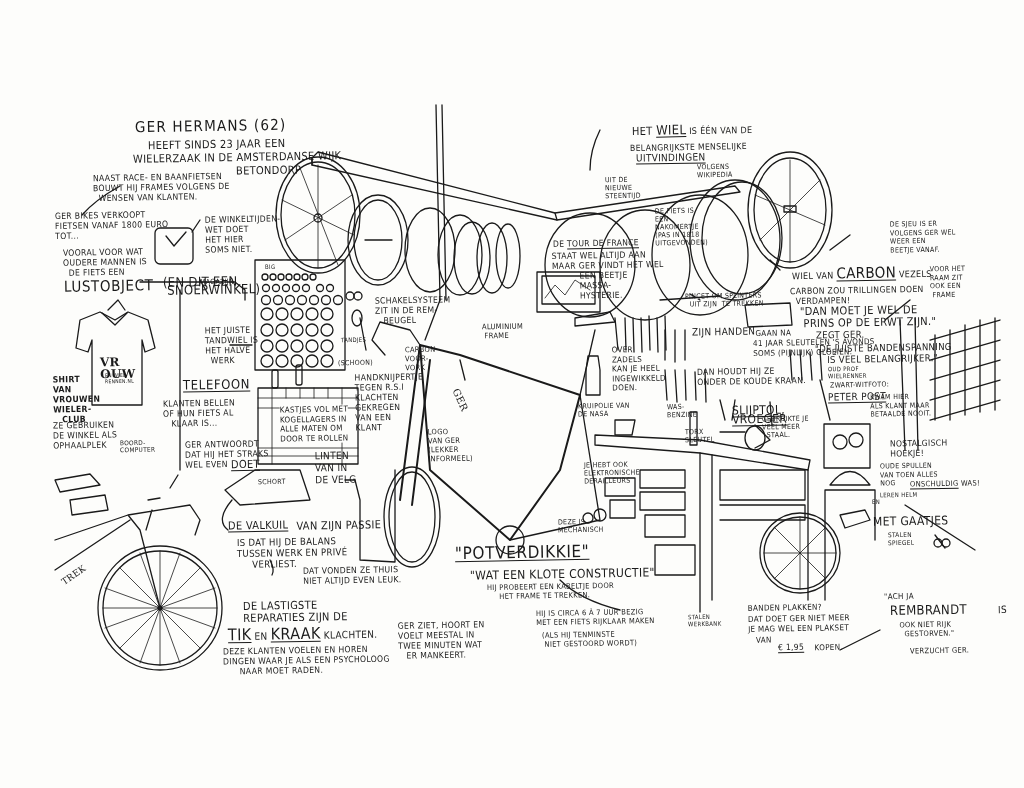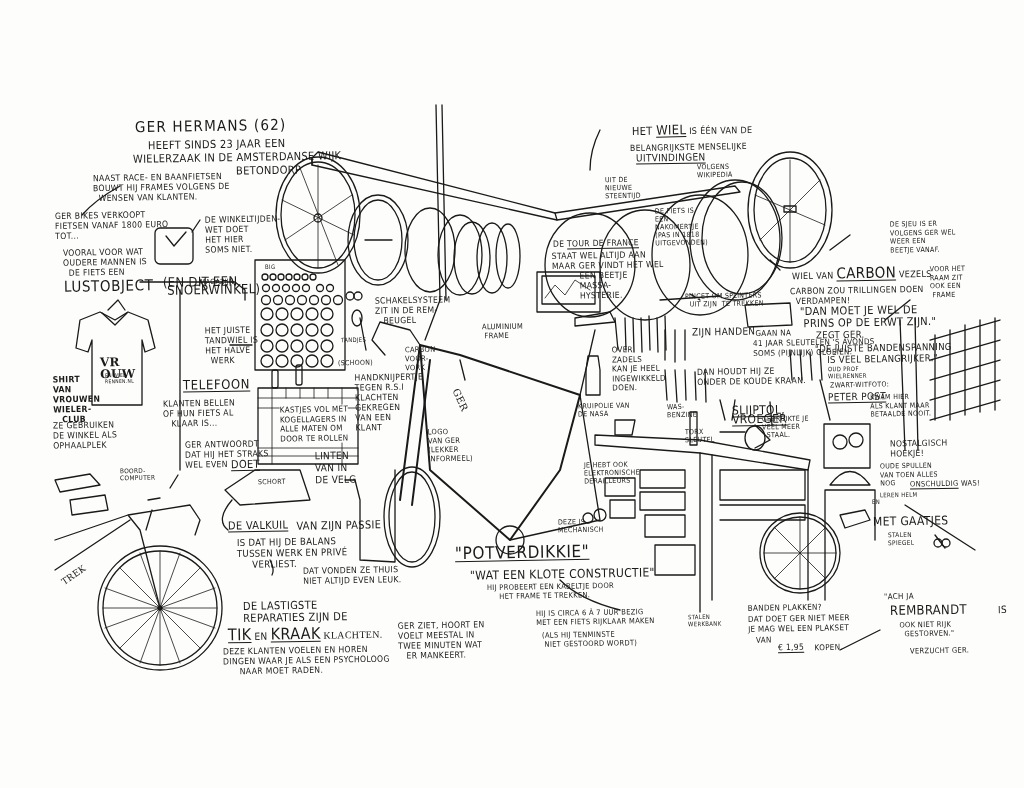--- a/index.html
+++ b/index.html
@@ -273,21 +273,21 @@
 HET HALVE
   WERK</div>
 <div class="note hl ul" style="left:183px;top:380px;">TELEFOON</div>
 <div class="note" style="left:163px;top:398px;">KLANTEN BELLEN
 OF HUN FIETS AL
    KLAAR IS...</div>
 <div class="note" style="left:185px;top:439px;">GER ANTWOORDT
 DAT HIJ HET STRAKS
 WEL EVEN </div>
 <div class="note mid ul" style="left:231px;top:459px;">DOET</div>
-<div class="note" style="left:120px;top:468px;font-size:6.5px;line-height:7px;">BOORD-
+<div class="note" style="left:120px;top:440px;font-size:6.5px;line-height:7px;">BOORD-
 COMPUTER</div>
 <div class="note" style="left:258px;top:477px;font-size:7px;">SCHORT</div>
 
 <div class="note" style="left:265px;top:262px;font-size:6px;">BIG</div>
 <div class="note" style="left:341px;top:335px;font-size:6px;">TANDJES</div>
 <div class="note" style="left:338px;top:358px;font-size:7px;">(SCHOON)</div>
 <div class="note" style="left:280px;top:405px;font-size:8px;line-height:9.5px;background:#fdfdfb;">KASTJES VOL MET
 KOGELLAGERS IN
 ALLE MATEN OM
 DOOR TE ROLLEN</div>
@@ -316,21 +316,21 @@
 <div class="note mid ul" style="left:228px;top:520px;">DE VALKUIL</div>
 <div class="note mid" style="left:293px;top:520px;"> VAN ZIJN PASSIE</div>
 <div class="note" style="left:237px;top:536px;font-size:9.5px;line-height:11px;">IS DAT HIJ DE BALANS
 TUSSEN WERK EN PRIVÉ
      VERLIEST.</div>
 <div class="note" style="left:303px;top:565px;">DAT VONDEN ZE THUIS
 NIET ALTIJD EVEN LEUK.</div>
 
 <div class="note mid" style="left:243px;top:600px;">DE LASTIGSTE
 REPARATIES ZIJN DE</div>
-<div class="note" style="left:228px;top:625px;font-size:16px;line-height:17px;"><span class="ul">TIK</span><span style="font-size:10px;"> EN </span><span class="ul">KRAAK</span><span style="font-size:10px;font-family:Liberation Serif, serif;"> KLACHTEN.</span></div>
+<div class="note" style="left:228px;top:625px;font-size:16px;line-height:17px;"><span class="ul">TIK</span><span style="font-size:10px;"> EN </span><span class="ul">KRAAK</span><span style="font-size:10px;"> KLACHTEN.</span></div>
 <div class="note" style="left:223px;top:645px;">DEZE KLANTEN VOELEN EN HOREN
 DINGEN WAAR JE ALS EEN PSYCHOLOOG
       NAAR MOET RADEN.</div>
 <div class="note" style="left:398px;top:620px;">GER ZIET, HOORT EN
 VOELT MEESTAL IN
 TWEE MINUTEN WAT
    ER MANKEERT.</div>
 
 <div class="note big ul" style="left:455px;top:544px;font-size:17px;">"POTVERDIKKIE"</div>
 <div class="note mid" style="left:470px;top:568px;font-size:12px;">"WAT EEN KLOTE CONSTRUCTIE"</div>

